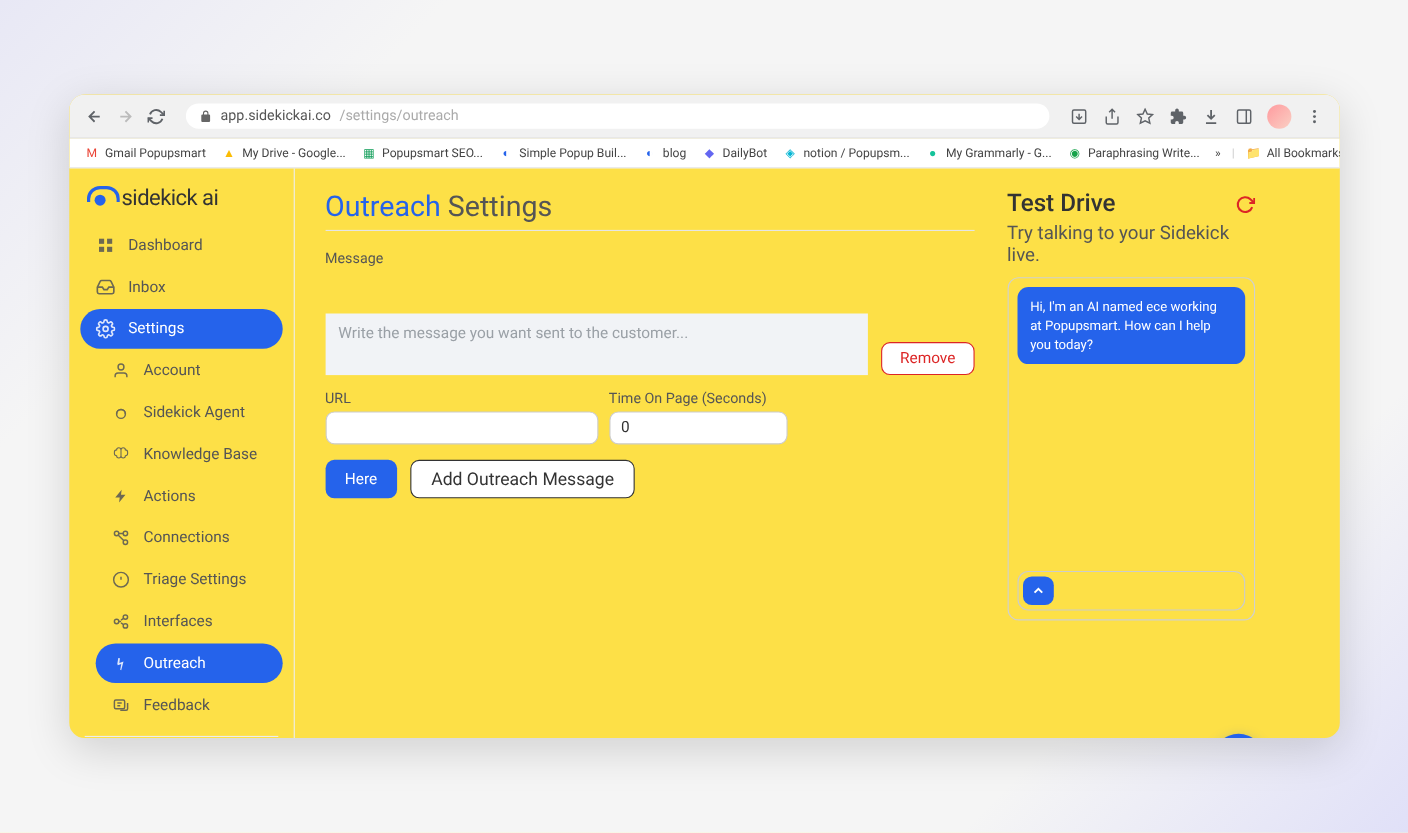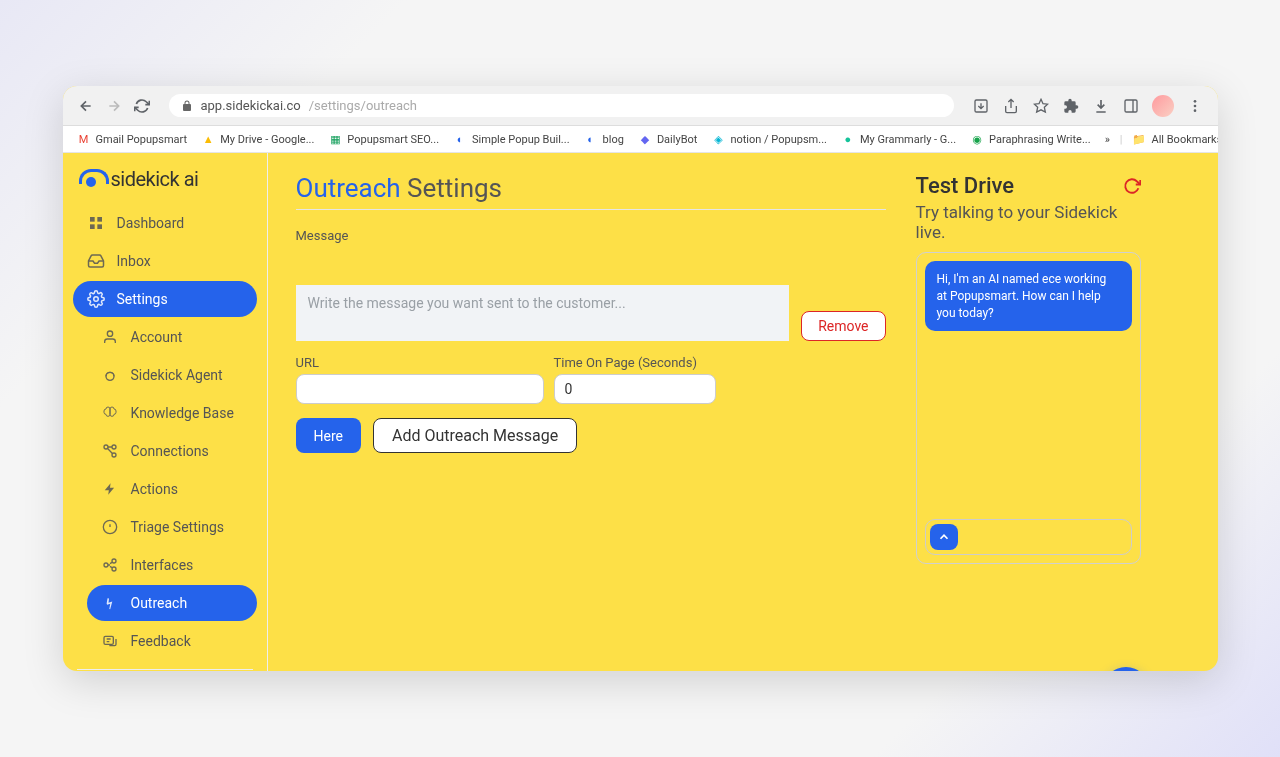--- a/index.html
+++ b/index.html
@@ -319,36 +319,36 @@
       <div class="sidebar-item sub">
         <span class="si-icon">
             <svg width="16" height="16" viewBox="0 0 24 24" fill="none" stroke="currentColor" stroke-width="1.5">
               <path d="M9 3a3 3 0 00-3 3 3 3 0 00-3 3v2a3 3 0 003 3 3 3 0 003 3 3 3 0 003-3V6a3 3 0 00-3-3zM15 3a3 3 0 013 3 3 3 0 013 3v2a3 3 0 01-3 3 3 3 0 01-3 3 3 3 0 01-3-3V6a3 3 0 013-3z"></path>
             </svg>
           </span>
         <span>Knowledge Base</span>
       </div>
       <div class="sidebar-item sub">
         <span class="si-icon">
+            <svg width="14" height="16" viewBox="0 0 24 24" fill="currentColor">
+              <path d="M13 2L3 14h7l-1 8 10-12h-7l1-8z"></path>
+            </svg>
+          </span>
+        <span>Actions</span>
+      </div>
+      <div class="sidebar-item sub">
+        <span class="si-icon">
             <svg width="16" height="16" viewBox="0 0 24 24" fill="none" stroke="currentColor" stroke-width="2">
               <circle cx="6" cy="6" r="3"></circle>
               <circle cx="18" cy="18" r="3"></circle>
               <circle cx="18" cy="6" r="3"></circle>
               <path d="M9 6h6M8 8l8 8"></path>
             </svg>
           </span>
         <span>Connections</span>
-      </div>
-      <div class="sidebar-item sub">
-        <span class="si-icon">
-            <svg width="14" height="16" viewBox="0 0 24 24" fill="currentColor">
-              <path d="M13 2L3 14h7l-1 8 10-12h-7l1-8z"></path>
-            </svg>
-          </span>
-        <span>Actions</span>
       </div>
       <div class="sidebar-item sub">
         <span class="si-icon">
             <svg width="16" height="16" viewBox="0 0 24 24" fill="none" stroke="currentColor" stroke-width="2">
               <circle cx="12" cy="12" r="10"></circle>
               <line x1="12" y1="8" x2="12" y2="12"></line>
               <line x1="12" y1="16" x2="12.01" y2="16"></line>
             </svg>
           </span>
         <span>Triage Settings</span>

